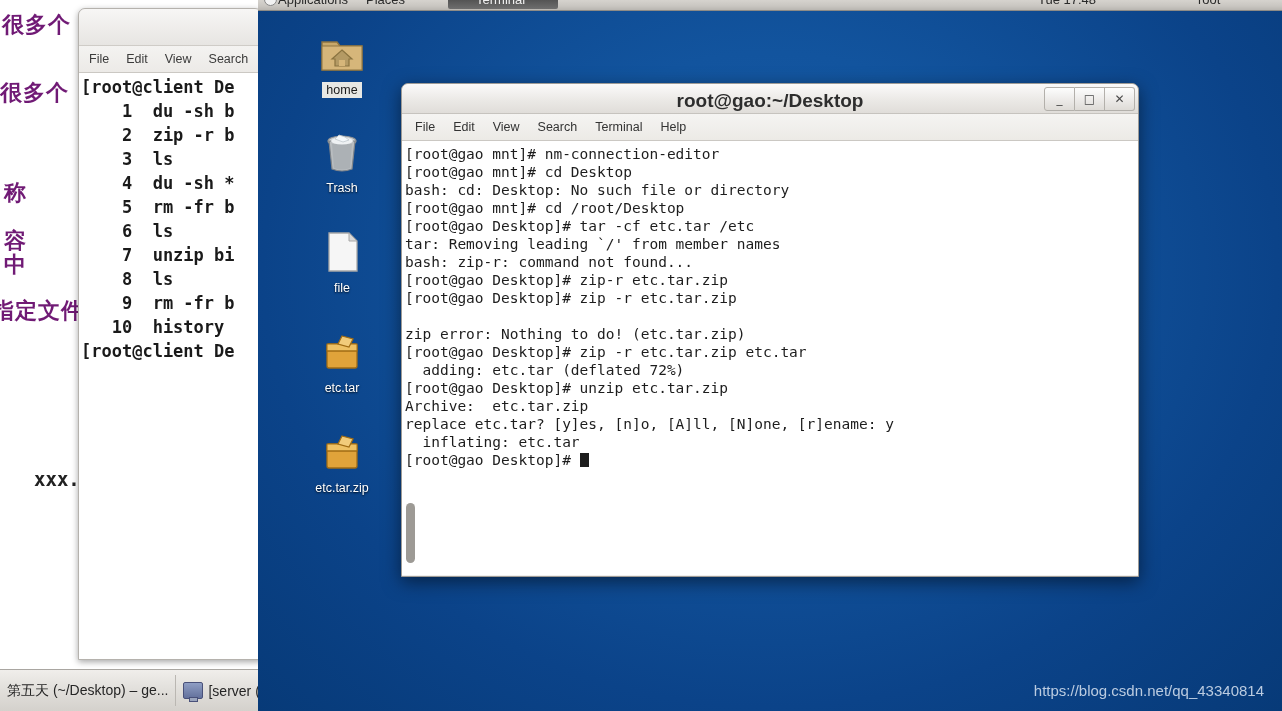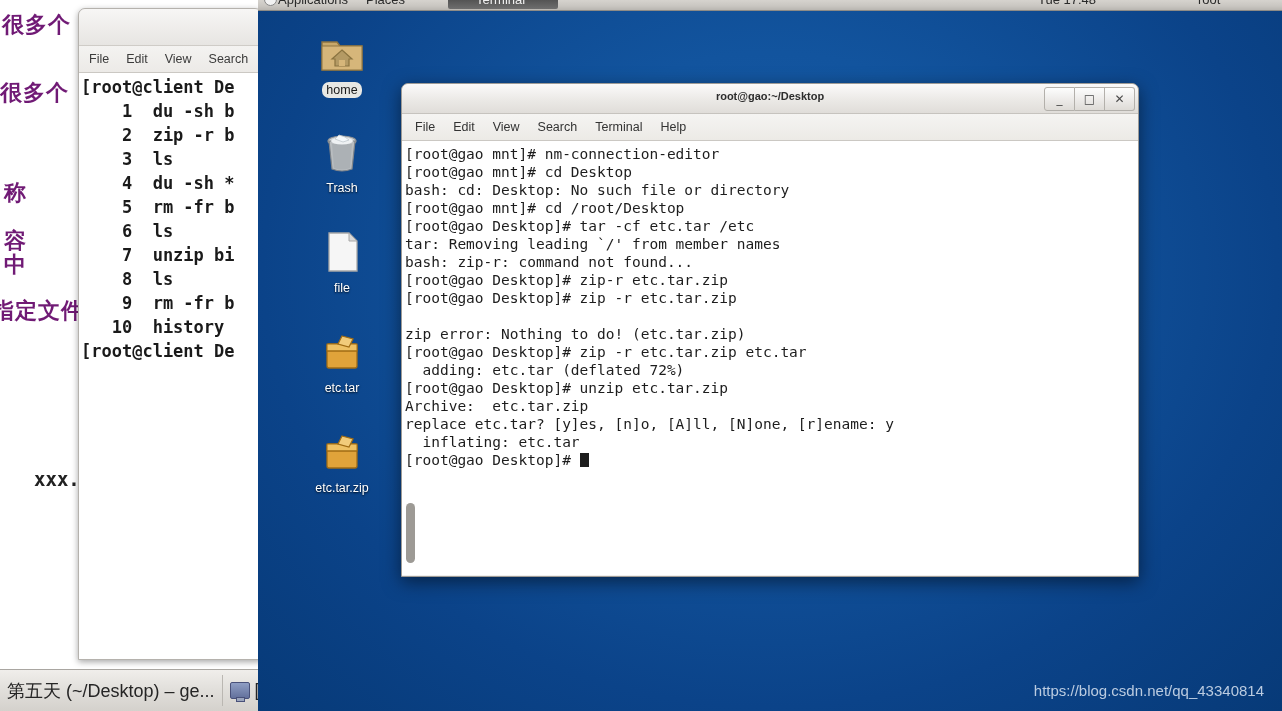--- a/index.html
+++ b/index.html
@@ -163,21 +163,21 @@
     display: block;
   }
   .dicon .lbl {
     display: inline-block;
     margin-top: 4px;
     font-size: 12.5px;
     color: #ffffff;
     font-family: "Liberation Sans", sans-serif;
     text-shadow: 0 1px 2px rgba(0,0,0,0.85);
     padding: 1px 4px;
-    border-radius: 7px;
+    border-radius: 0;
     white-space: nowrap;
   }
   .dicon.selected .lbl {
     background: #e8e8e4;
     color: #1a1a1a;
     text-shadow: none;
   }
 
   
   .term-win {
@@ -198,21 +198,21 @@
     height: 29px;
     background: linear-gradient(to bottom, #fbfafa 0%, #ebe9e6 55%, #e0ddd9 100%);
     border-bottom: 1px solid #c6c3be;
     border-top-left-radius: 6px;
     border-top-right-radius: 6px;
   }
   .term-title {
     position: absolute;
     left: 0; right: 0; top: 6px;
     text-align: center;
-    font-size: 11px;
+    font-size: 19px;
     font-weight: bold;
     color: #2d2d2d;
     font-family: "Liberation Sans", sans-serif;
   }
   .win-btns {
     position: absolute;
     right: 3px;
     top: 3px;
     display: flex;
     gap: 0px;
@@ -302,21 +302,21 @@
     display: flex;
     align-items: center;
     overflow: hidden;
   }
   .tb-item {
     height: 31px;
     display: flex;
     align-items: center;
     gap: 5px;
     padding: 0 7px;
-    font-size: 18px;
+    font-size: 14px;
     color: #252525;
     font-family: "Liberation Sans", sans-serif;
     white-space: nowrap;
     border-right: 1px solid #bab7b2;
     text-align: right;
   }
   .tb-item.second {
     border-right: none;
   }
   .monitor-icon {

